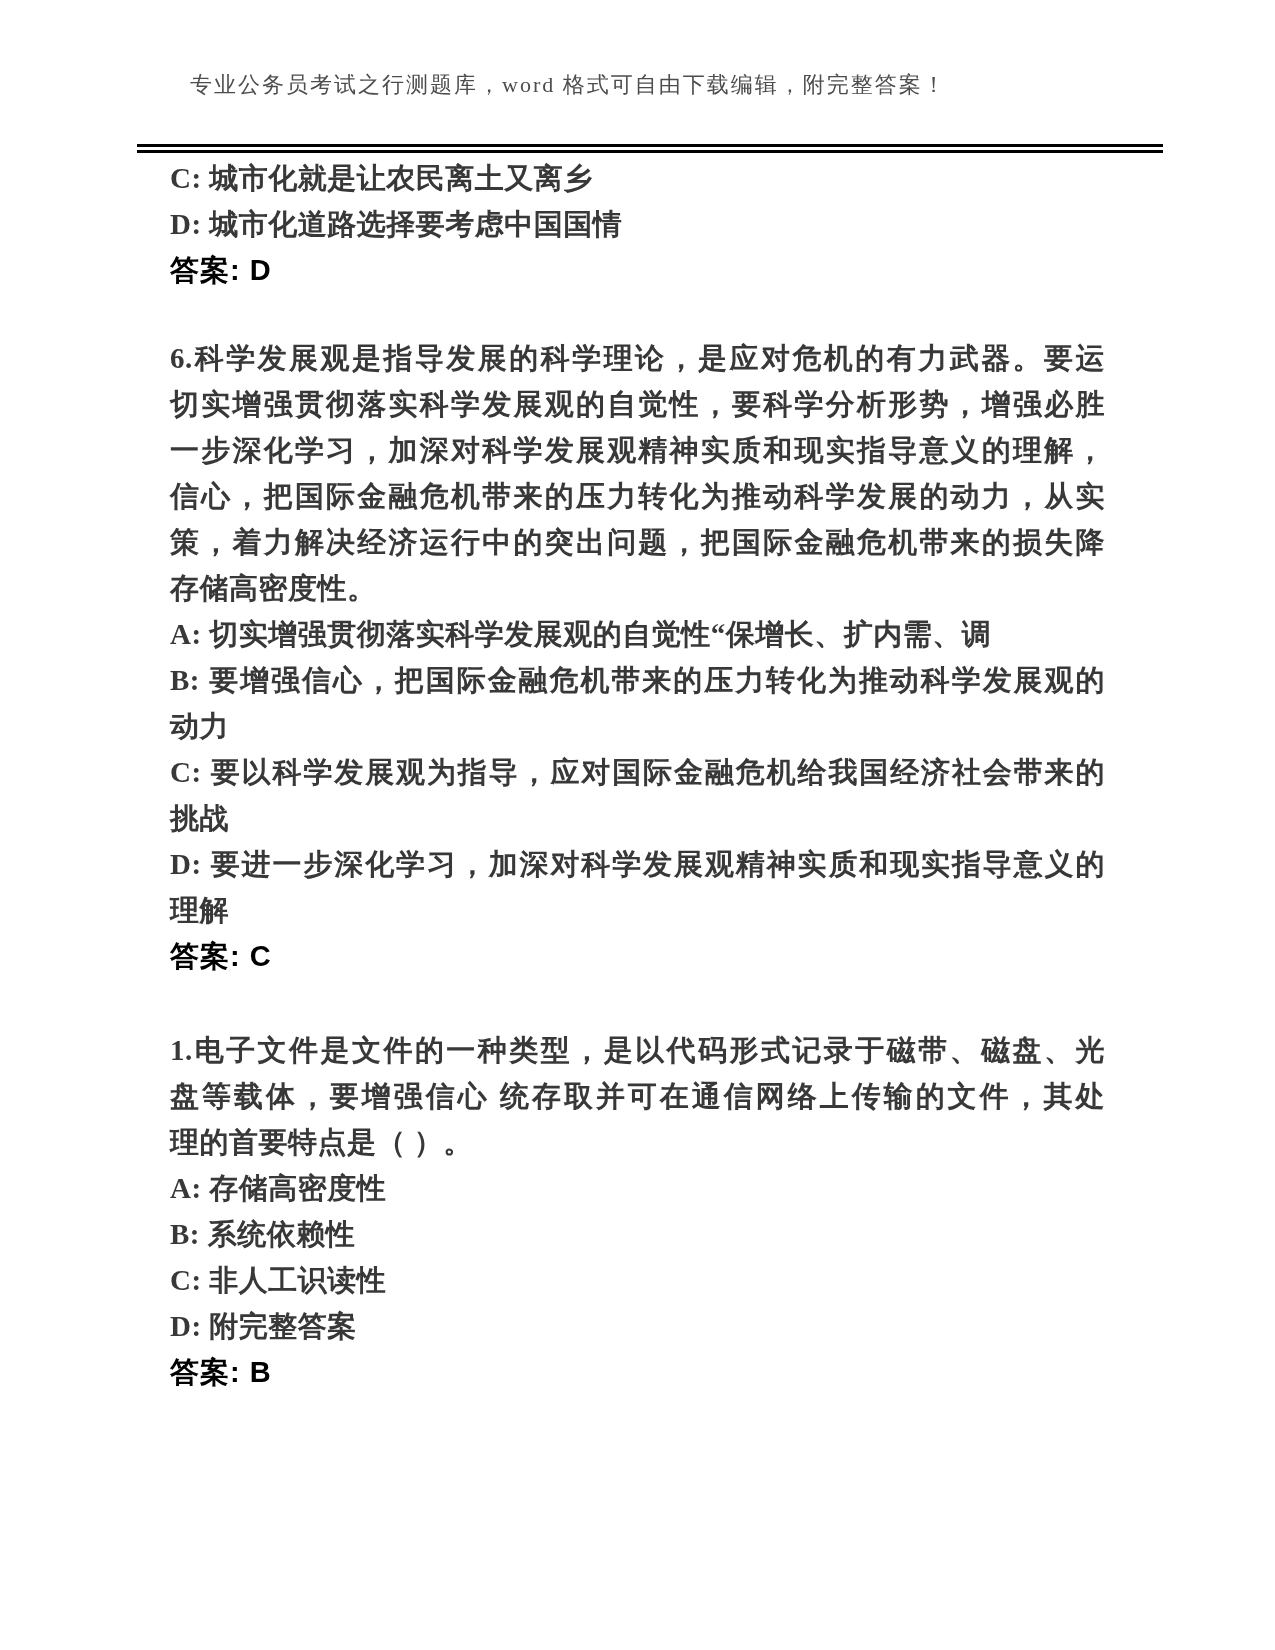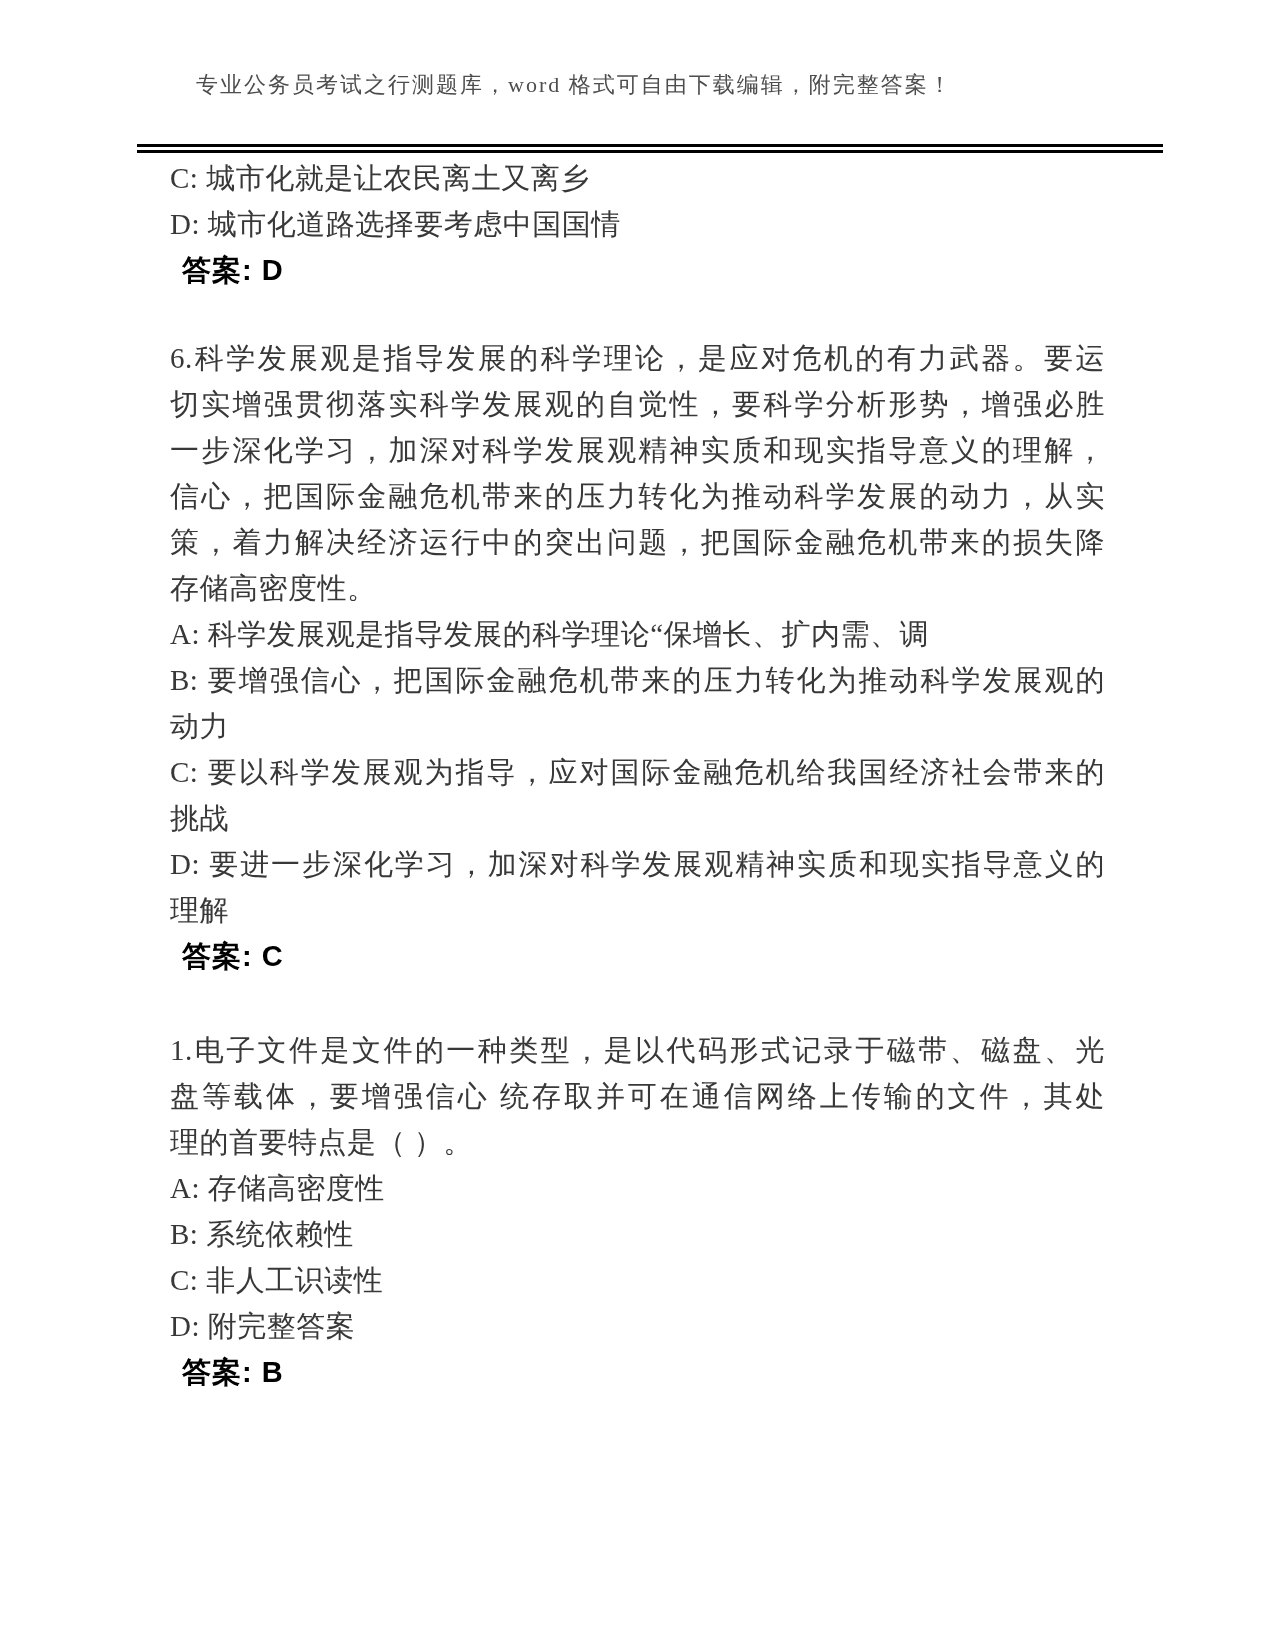--- a/index.html
+++ b/index.html
@@ -10,21 +10,21 @@
   .page {
     position: relative;
     width: 1275px;
     height: 1650px;
     background: #ffffff;
     overflow: hidden;
     font-family: "Liberation Serif", "DejaVu Serif", serif;
   }
   .header-text {
     position: absolute;
-    left: 196px;
+    left: 190px;
     top: 70px;
     font-size: 22px;
     letter-spacing: 2px;
     color: #4d4d4d;
     white-space: nowrap;
   }
   .header-rule {
     position: absolute;
     left: 137px;
     top: 144px;
@@ -40,31 +40,31 @@
     font-size: 29px;
     line-height: 46px;
     letter-spacing: 0.5px;
     color: #383838;
   }
   .block { margin: 0; }
   .block.gap { width: 100%; }
   .line {
     min-height: 46px;
     white-space: pre-wrap;
+    font-weight: bold;
   }
   .line.fill {
     text-align: justify;
     text-align-last: justify;
   }
   .block.answer .line {
     font-family: "Liberation Sans", "DejaVu Sans", sans-serif;
     font-weight: 700;
     color: #000000;
     letter-spacing: 1px;
-    margin-left: 12px;
   }
 </style>
 </head>
 <body>
 
 <div class="page">
   <div class="header-text">专业公务员考试之行测题库，word 格式可自由下载编辑，附完整答案！</div>
   <div class="header-rule"></div>
   <div class="doc-body">
       <div class="block option">
@@ -79,21 +79,21 @@
       <div class="block gap" style="height: 42px;"></div>
       <div class="block question">
         <div class="line fill">6.科学发展观是指导发展的科学理论，是应对危机的有力武器。要运</div>
         <div class="line fill">切实增强贯彻落实科学发展观的自觉性，要科学分析形势，增强必胜</div>
         <div class="line fill">一步深化学习，加深对科学发展观精神实质和现实指导意义的理解，</div>
         <div class="line fill">信心，把国际金融危机带来的压力转化为推动科学发展的动力，从实</div>
         <div class="line fill">策，着力解决经济运行中的突出问题，把国际金融危机带来的损失降</div>
         <div class="line">存储高密度性。</div>
       </div>
       <div class="block option">
-        <div class="line">A: 科学发展观是指导发展的科学理论“保增长、扩内需、调</div>
+        <div class="line">A: 切实增强贯彻落实科学发展观的自觉性“保增长、扩内需、调</div>
       </div>
       <div class="block option">
         <div class="line fill">B: 要增强信心，把国际金融危机带来的压力转化为推动科学发展观的</div>
         <div class="line">动力</div>
       </div>
       <div class="block option">
         <div class="line fill">C: 要以科学发展观为指导，应对国际金融危机给我国经济社会带来的</div>
         <div class="line">挑战</div>
       </div>
       <div class="block option">

